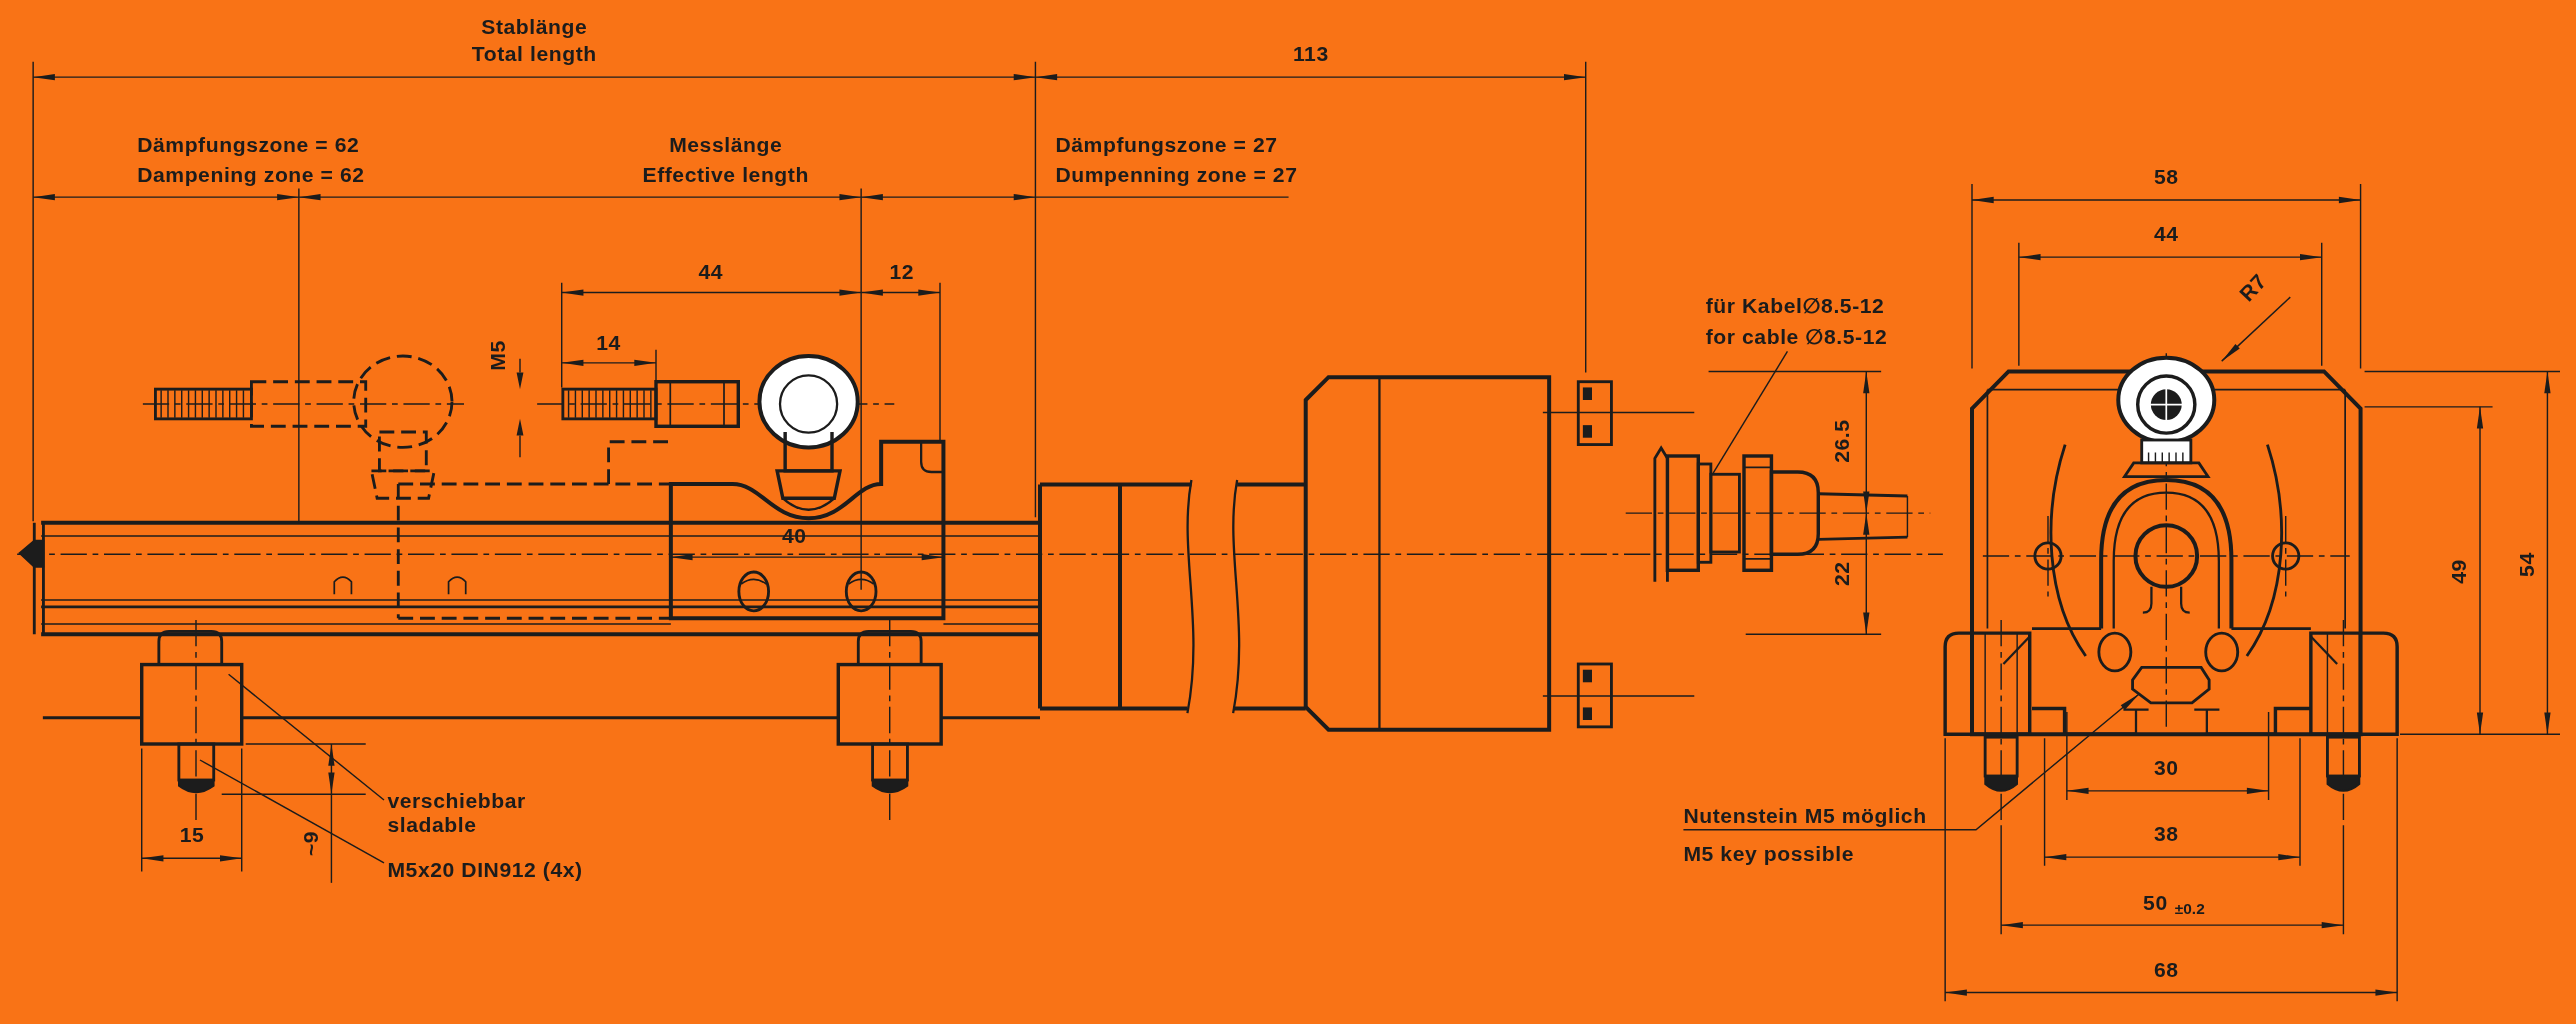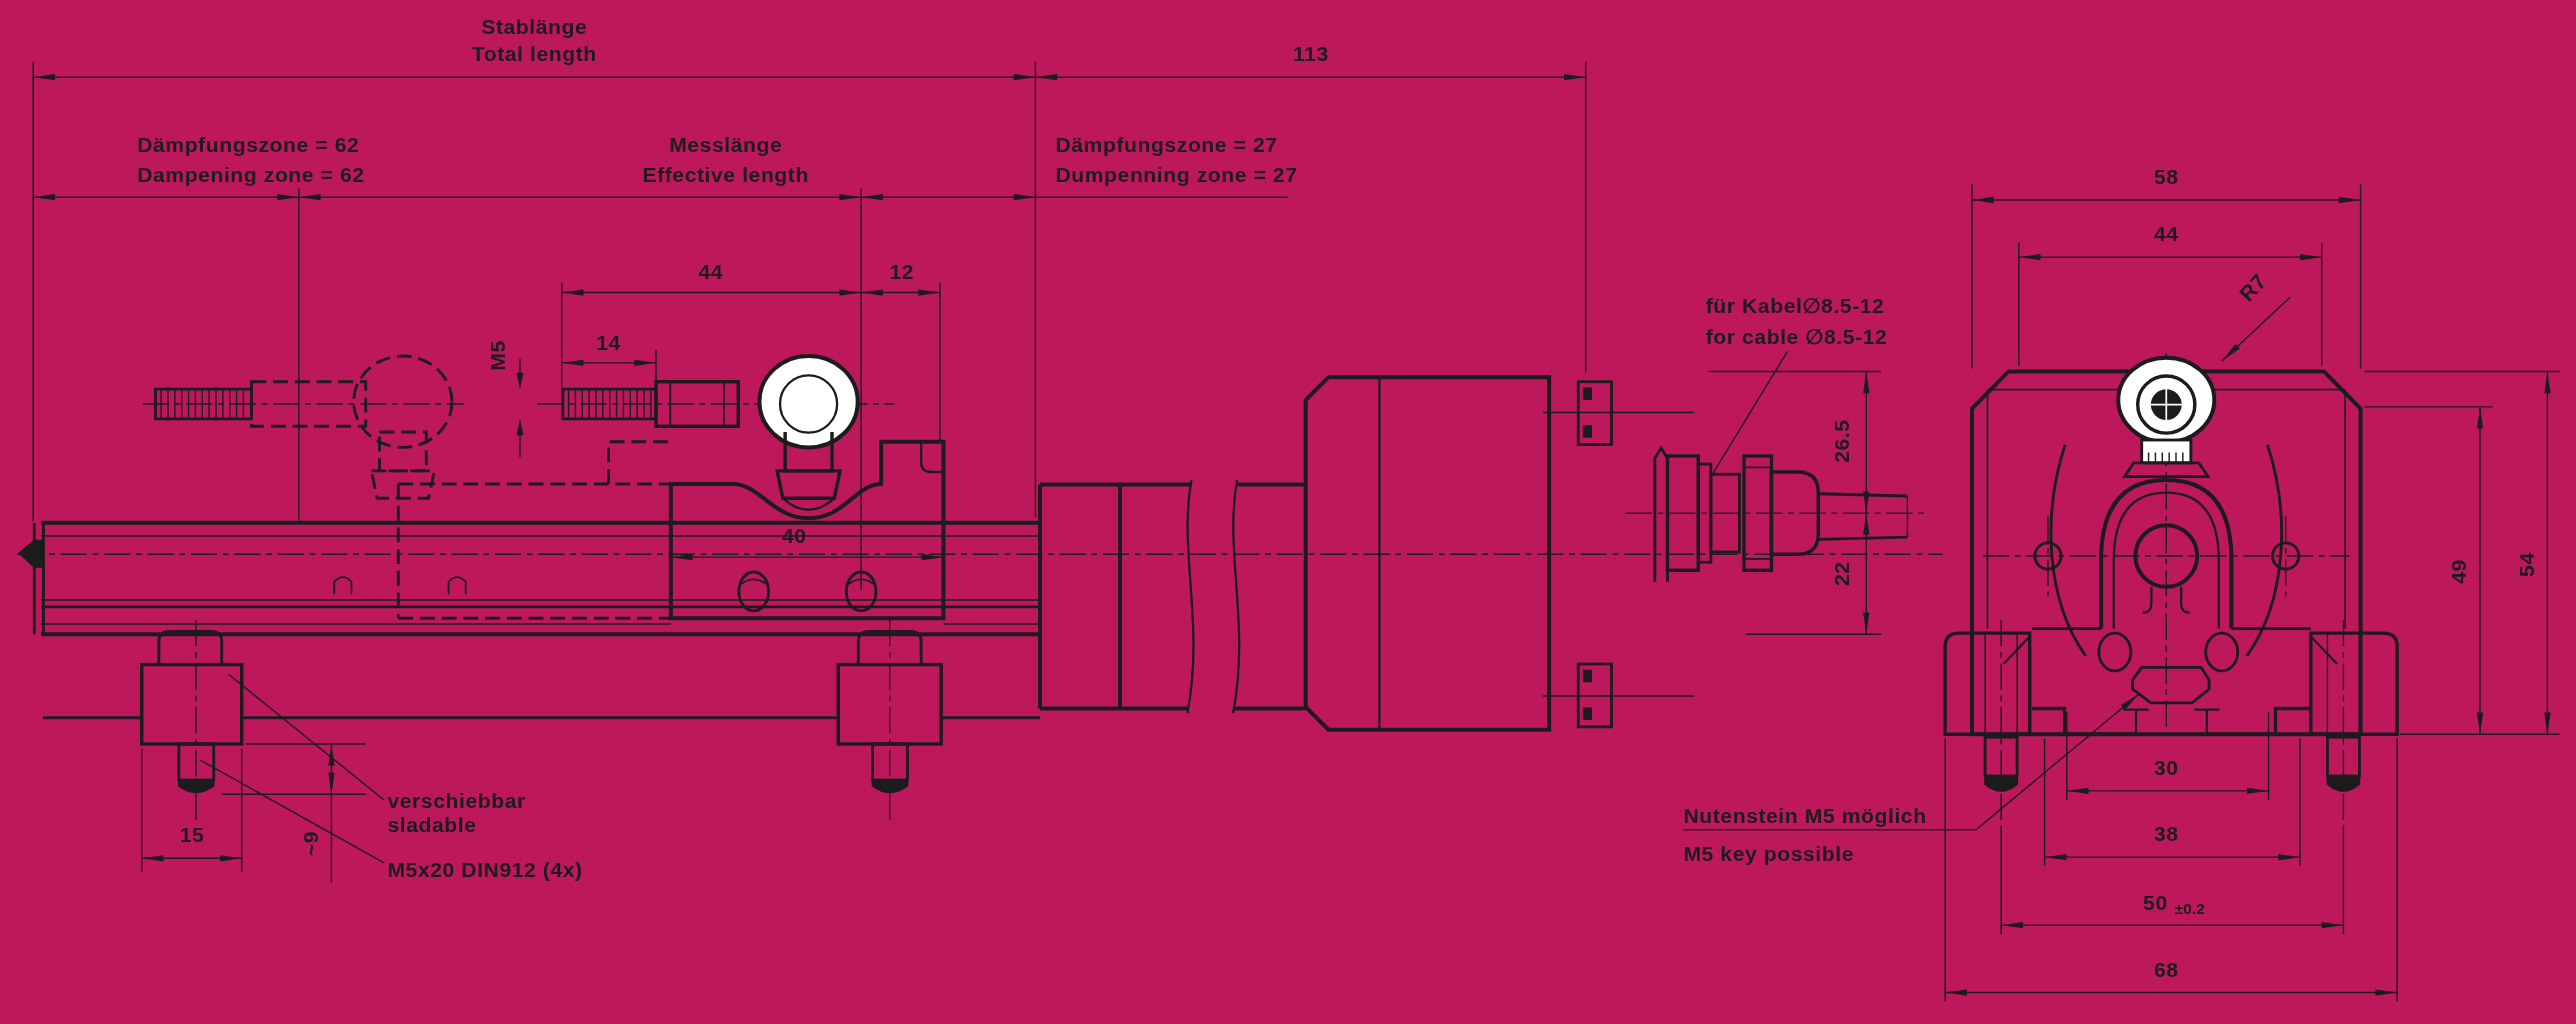--- a/index.html
+++ b/index.html
@@ -1,16 +1,16 @@
 <!DOCTYPE html>
 <html style="font-size:9.1px"><head>
 <meta charset="utf-8">
 <style>
   html,body{margin:0;padding:0;background:#ffffff;}
-  .stage{position:relative;width:2576px;height:1024px;background:#be185d;overflow:hidden;}
+  .stage{position:relative;width:2576px;height:1024px;background:#f97316;overflow:hidden;}
   svg{position:absolute;left:0;top:0;}
   text{font-family:"Liberation Sans","DejaVu Sans",sans-serif;font-weight:700;fill:#1c1c1c;}
   .t36{font-size:37px;letter-spacing:1px;}
   .t26{font-size:27px;}
 </style>
 </head>
 <body>
 
 <div class="stage">
 <svg width="2576" height="1024" viewBox="0 0 4508 1792">

